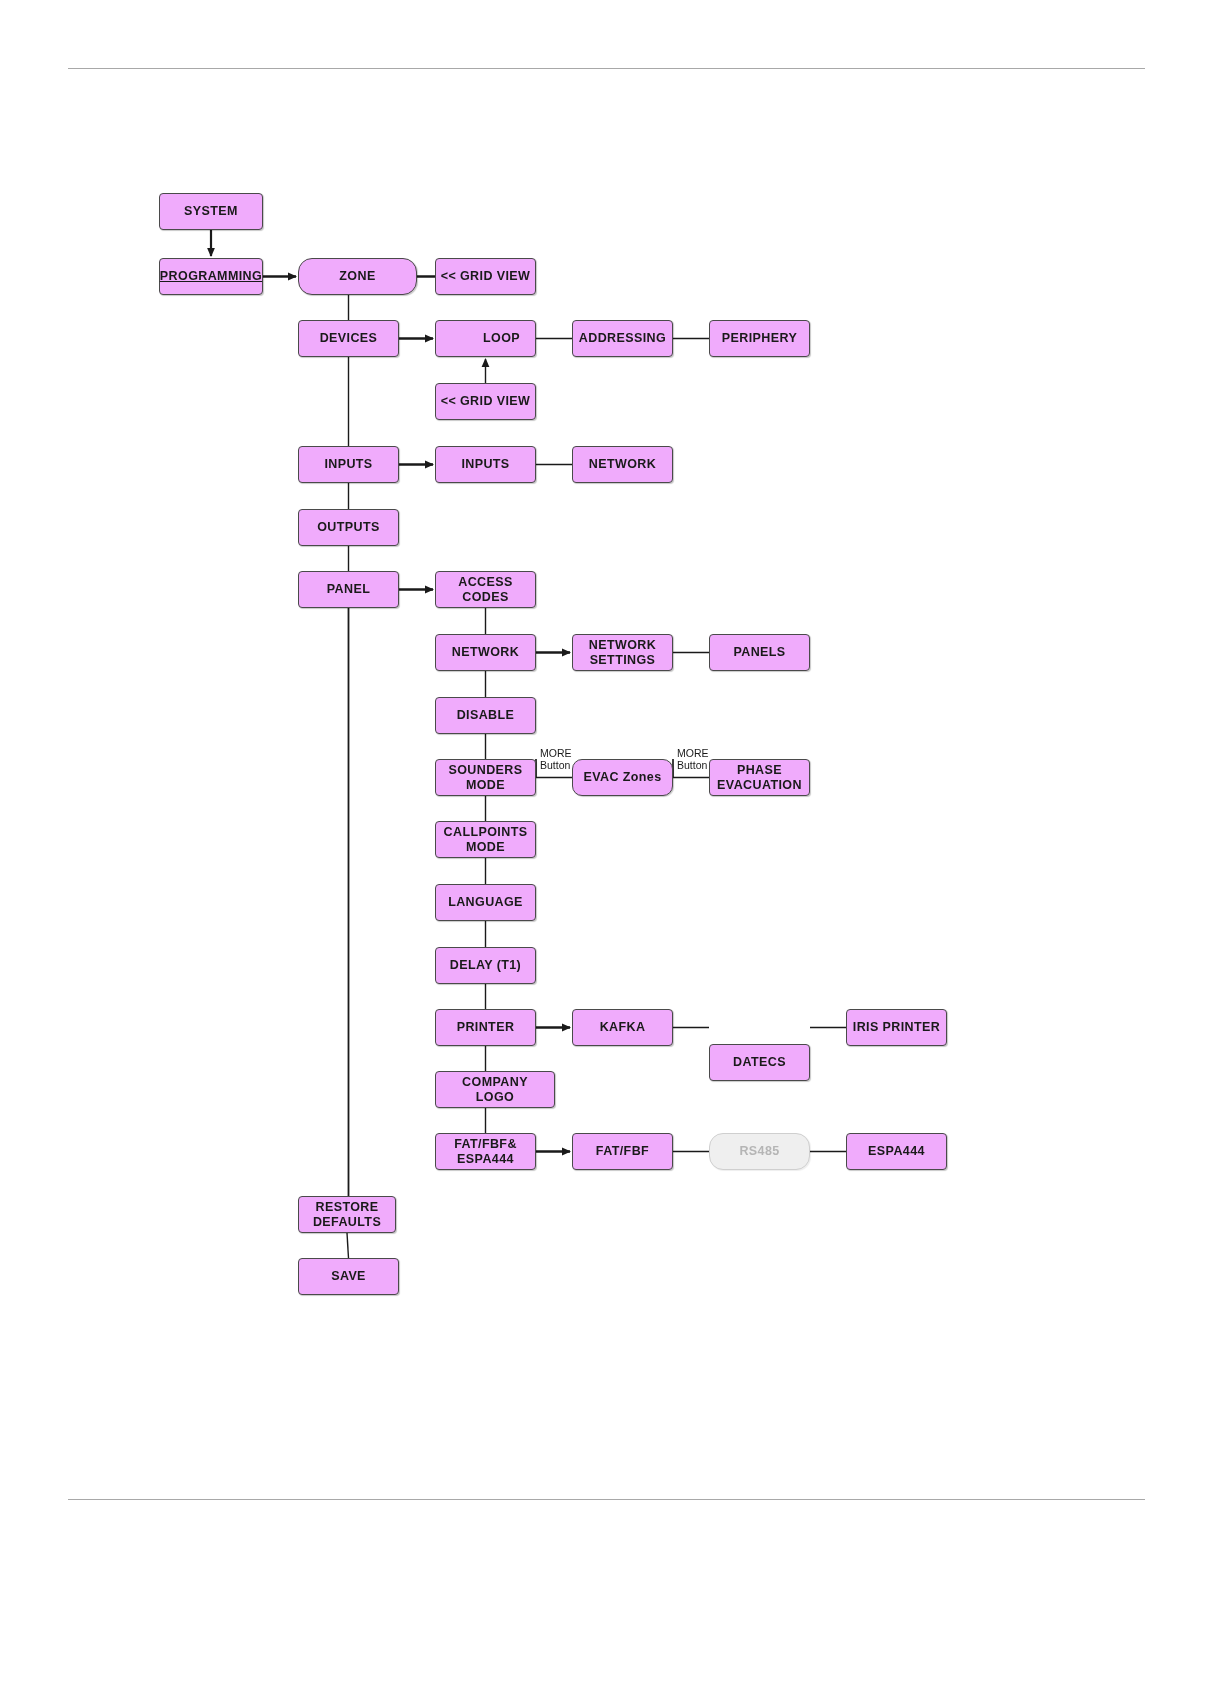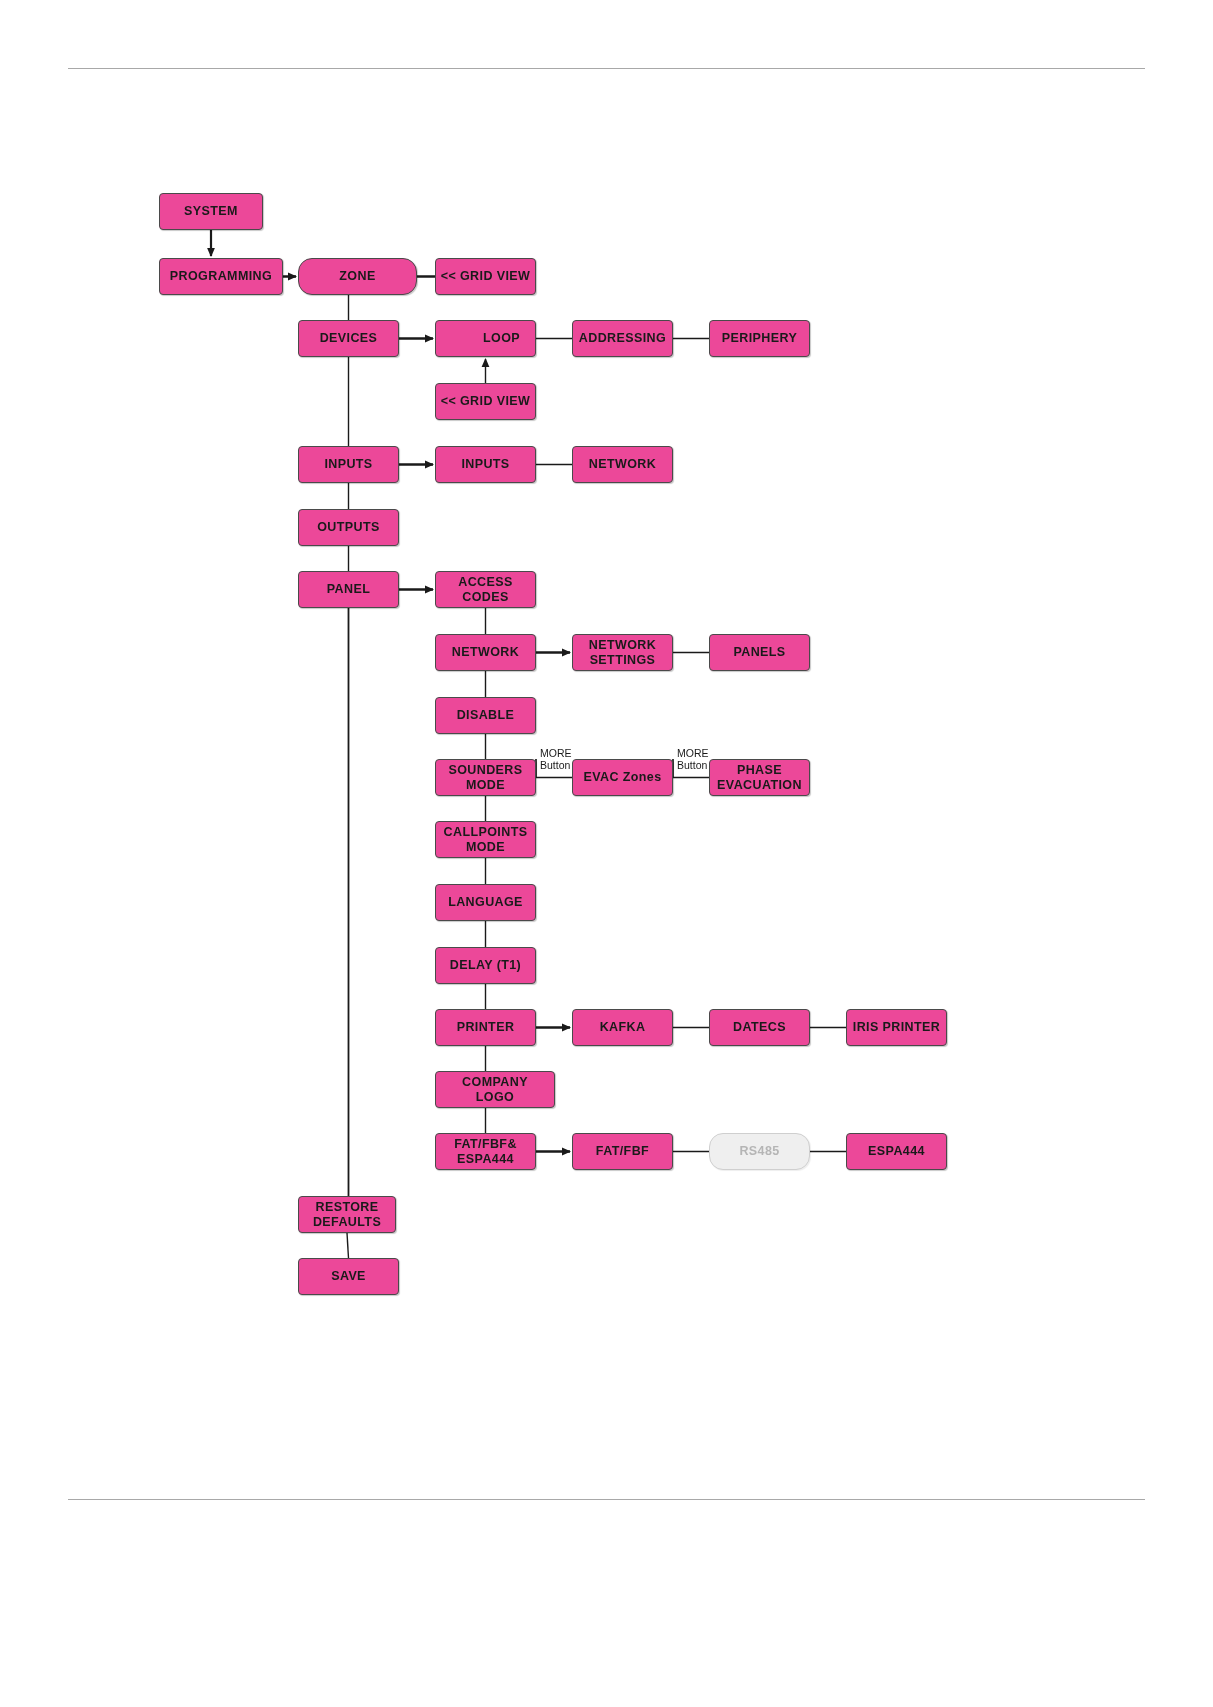--- a/index.html
+++ b/index.html
@@ -30,21 +30,21 @@
   #canvas {
     position: absolute;
     left: 0; top: 0;
     width: 1213px;
     height: 1707px;
   }
 
   .node {
     position: absolute;
     box-sizing: border-box;
-    background: #ec4899;
+    background: #f0abfc;
     border: 1px solid #4a4a4a;
     border-radius: 4px;
     display: flex;
     align-items: center;
     justify-content: center;
     text-align: center;
     font-family: "Liberation Sans", sans-serif;
     font-weight: bold;
     font-size: 12.5px;
     color: #1a1a1a;
@@ -122,21 +122,21 @@
         <path d="M347,1233 L348.5,1258" stroke-width="1.4"></path>
         <path d="M536,777 L536,759" stroke-width="1.2"></path>
         <path d="M673,777 L673,759" stroke-width="1.2"></path>
         <path d="M536,759 L536,778" stroke-width="1.2"></path>
         <path d="M673,759 L673,778" stroke-width="1.2"></path>
       </g>
   </svg>
 
   <div id="node-layer">
       <div class="node" style="left: 159px; top: 193px; width: 104px; height: 37px;">SYSTEM</div>
-      <div class="node" style="left: 159px; top: 258px; width: 124px; height: 37px;">PROGRAMMING</div>
+      <div class="node" style="left: 159px; top: 258px; width: 104px; height: 37px; text-decoration: underline;">PROGRAMMING</div>
       <div class="node" style="left: 298px; top: 258px; width: 119px; height: 37px; border-radius: 14px;">ZONE</div>
       <div class="node" style="left: 435px; top: 258px; width: 101px; height: 37px;">&lt;&lt; GRID VIEW</div>
       <div class="node" style="left: 298px; top: 320px; width: 101px; height: 37px;">DEVICES</div>
       <div class="node" style="left: 435px; top: 320px; width: 101px; height: 37px; padding-left: 32px;">LOOP</div>
       <div class="node" style="left: 572px; top: 320px; width: 101px; height: 37px;">ADDRESSING</div>
       <div class="node" style="left: 709px; top: 320px; width: 101px; height: 37px;">PERIPHERY</div>
       <div class="node" style="left: 435px; top: 383px; width: 101px; height: 37px;">&lt;&lt; GRID VIEW</div>
       <div class="node" style="left: 298px; top: 446px; width: 101px; height: 37px;">INPUTS</div>
       <div class="node" style="left: 435px; top: 446px; width: 101px; height: 37px;">INPUTS</div>
       <div class="node" style="left: 572px; top: 446px; width: 101px; height: 37px;">NETWORK</div>
@@ -144,30 +144,30 @@
       <div class="node" style="left: 298px; top: 571px; width: 101px; height: 37px;">PANEL</div>
       <div class="node" style="left: 435px; top: 571px; width: 101px; height: 37px;">ACCESS
 CODES</div>
       <div class="node" style="left: 435px; top: 634px; width: 101px; height: 37px;">NETWORK</div>
       <div class="node" style="left: 572px; top: 634px; width: 101px; height: 37px;">NETWORK
 SETTINGS</div>
       <div class="node" style="left: 709px; top: 634px; width: 101px; height: 37px;">PANELS</div>
       <div class="node" style="left: 435px; top: 697px; width: 101px; height: 37px;">DISABLE</div>
       <div class="node" style="left: 435px; top: 759px; width: 101px; height: 37px;">SOUNDERS
 MODE</div>
-      <div class="node" style="left: 572px; top: 759px; width: 101px; height: 37px;">EVAC Zones</div>
+      <div class="node" style="left: 572px; top: 759px; width: 101px; height: 37px; border-radius: 10px;">EVAC Zones</div>
       <div class="node" style="left: 709px; top: 759px; width: 101px; height: 37px;">PHASE
 EVACUATION</div>
       <div class="node" style="left: 435px; top: 821px; width: 101px; height: 37px;">CALLPOINTS
 MODE</div>
       <div class="node" style="left: 435px; top: 884px; width: 101px; height: 37px;">LANGUAGE</div>
       <div class="node" style="left: 435px; top: 947px; width: 101px; height: 37px;">DELAY (T1)</div>
       <div class="node" style="left: 435px; top: 1009px; width: 101px; height: 37px;">PRINTER</div>
       <div class="node" style="left: 572px; top: 1009px; width: 101px; height: 37px;">KAFKA</div>
-      <div class="node" style="left: 709px; top: 1009px; width: 101px; height: 37px;">DATECS</div>
+      <div class="node" style="left: 709px; top: 1044px; width: 101px; height: 37px;">DATECS</div>
       <div class="node" style="left: 846px; top: 1009px; width: 101px; height: 37px;">IRIS PRINTER</div>
       <div class="node" style="left: 435px; top: 1071px; width: 120px; height: 37px;">COMPANY
 LOGO</div>
       <div class="node" style="left: 435px; top: 1133px; width: 101px; height: 37px;">FAT/FBF&amp;
 ESPA444</div>
       <div class="node" style="left: 572px; top: 1133px; width: 101px; height: 37px;">FAT/FBF</div>
       <div class="node dim" style="left: 709px; top: 1133px; width: 101px; height: 37px; border-radius: 14px;">RS485</div>
       <div class="node" style="left: 846px; top: 1133px; width: 101px; height: 37px;">ESPA444</div>
       <div class="node" style="left: 298px; top: 1196px; width: 98px; height: 37px;">RESTORE
 DEFAULTS</div>

